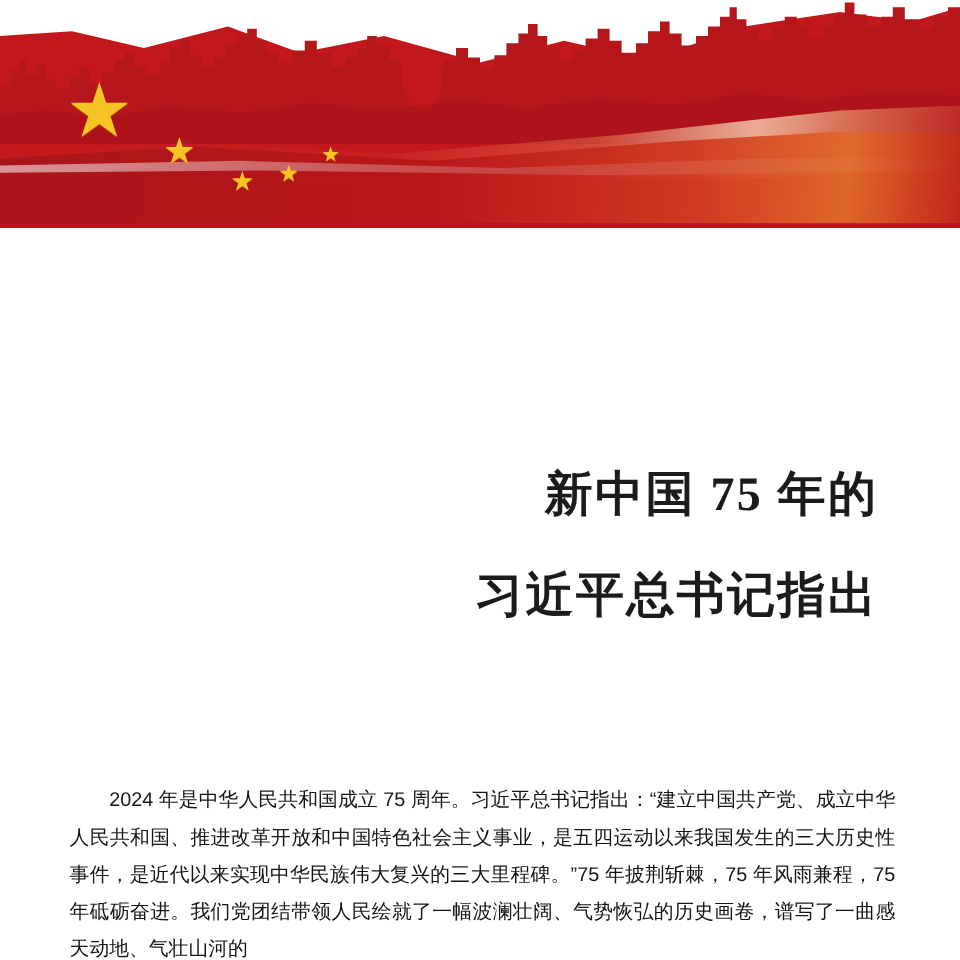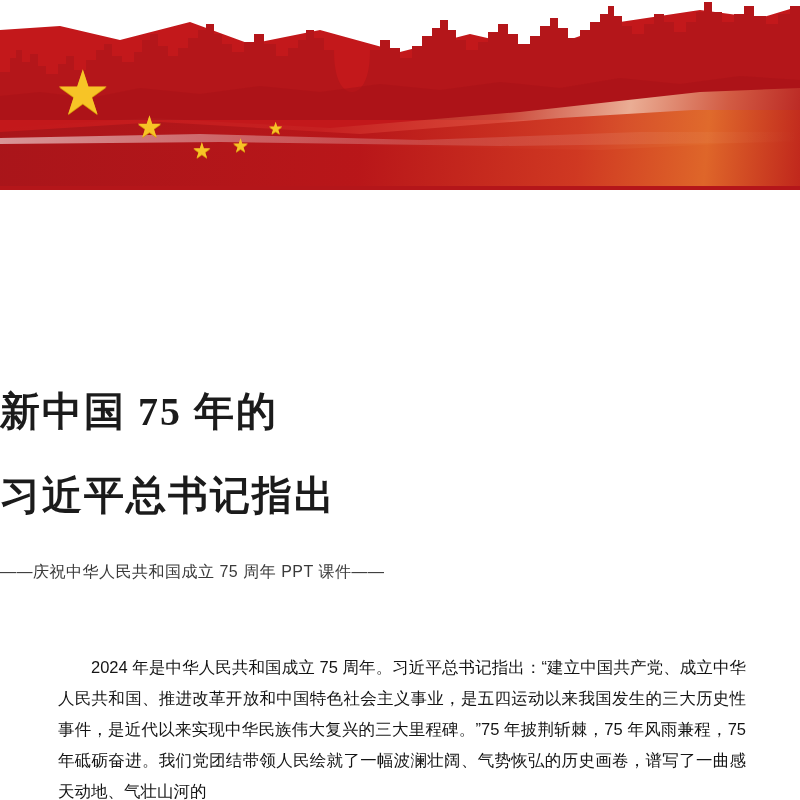--- a/index.html
+++ b/index.html
@@ -97,21 +97,22 @@
   .star-3 { left: 192px; top: 140px; font-size: 22px; }
   .star-4 { left: 232px; top: 136px; font-size: 19px; }
   .star-5 { left: 268px; top: 120px; font-size: 17px; }
 
   
   .title-block {
     position: absolute;
     left: 0;
     top: 392px;
     width: 690px;
-    text-align: left;
+    text-align: right;
+    padding-left: 42px;
   }
   .title-line {
     font-family: "Liberation Serif", serif;
     font-size: 40px;
     font-weight: 700;
     color: #1b1b1b;
     letter-spacing: 2px;
     line-height: 1.0;
   }
   .title-line.second {
@@ -165,20 +166,19 @@
     <span class="star star-3">★</span>
     <span class="star star-4">★</span>
     <span class="star star-5">★</span>
 
     <div class="banner-bottom-line"></div>
   </div>
 
   <div class="title-block">
     <div class="title-line">新中国 75 年的</div>
     <div class="title-line second">习近平总书记指出</div>
-    <div class="subtitle">——庆祝中华人民共和国成立 75 周年 PPT 课件——</div>
   </div>
 
   <div class="body-text">
     <p>2024 年是中华人民共和国成立 75 周年。习近平总书记指出：“建立中国共产党、成立中华人民共和国、推进改革开放和中国特色社会主义事业，是五四运动以来我国发生的三大历史性事件，是近代以来实现中华民族伟大复兴的三大里程碑。”75 年披荆斩棘，75 年风雨兼程，75 年砥砺奋进。我们党团结带领人民绘就了一幅波澜壮阔、气势恢弘的历史画卷，谱写了一曲感天动地、气壮山河的</p>
   </div>
 
 </div>
 
 </body></html>

